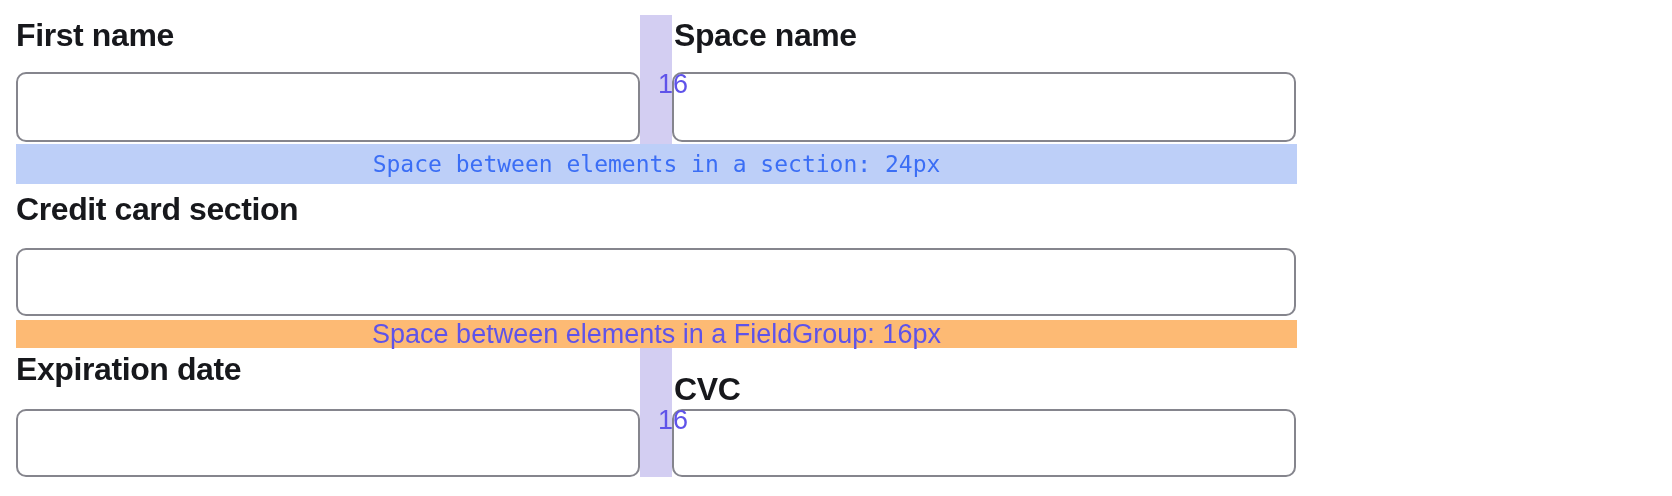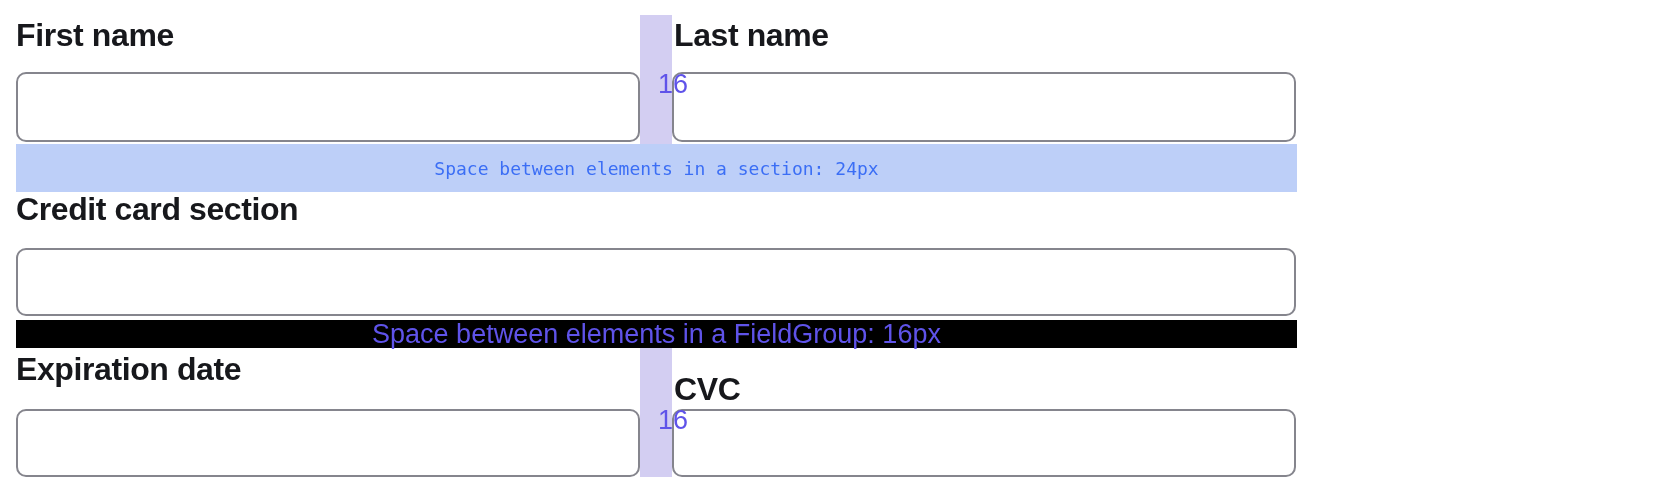--- a/index.html
+++ b/index.html
@@ -10,25 +10,25 @@
   
   .gap-strip{position:absolute;left:640px;width:32px;background:#d3cef2;}
   .strip-top{top:15px;height:129px;}
   .strip-bottom{top:348px;height:129px;}
   
   .band{
     position:absolute;left:16px;width:1281px;
     display:flex;align-items:center;justify-content:center;white-space:nowrap;
   }
   .band-section{
-    top:144px;height:48px;background:#bdcff8;color:#3b6ef5;
-    font-family:"DejaVu Sans Mono",monospace;font-size:18px;
+    top:144px;height:40px;background:#bdcff8;color:#3b6ef5;
+    font-family:"DejaVu Sans Mono",monospace;font-size:23px;
   }
   .band-fieldgroup{
-    top:320px;height:28px;background:#000000;color:#5f53e9;
+    top:320px;height:28px;background:#fdba74;color:#5f53e9;
     font-size:27px;line-height:28px;
   }
   
   .field-label{
     position:absolute;font-size:32px;font-weight:600;color:#17181c;
     letter-spacing:-0.4px;line-height:34px;white-space:nowrap;
   }
   .lbl-first{left:16px;top:18px;}
   .lbl-last{left:674px;top:18px;}
   .lbl-card{left:16px;top:192px;}
@@ -55,21 +55,21 @@
 </style>
 </head>
 <body>
 
 <div class="canvas">
 
   <div class="gap-strip strip-top"></div>
   <div class="gap-strip strip-bottom"></div>
 
   <div class="field-label lbl-first">First name</div>
-  <div class="field-label lbl-last">Last name</div>
+  <div class="field-label lbl-last">Space name</div>
   <input class="text-input in-first" type="text" value="" style="">
   <input class="text-input in-last" type="text" value="" style="">
   <div class="gap-number gn-top">16</div>
 
   <div class="band band-section">
     <span>Space between elements in a section: 24px</span>
   </div>
 
   <div class="field-label lbl-card">Credit card section</div>
   <input class="text-input in-card" type="text" value="" style="">

